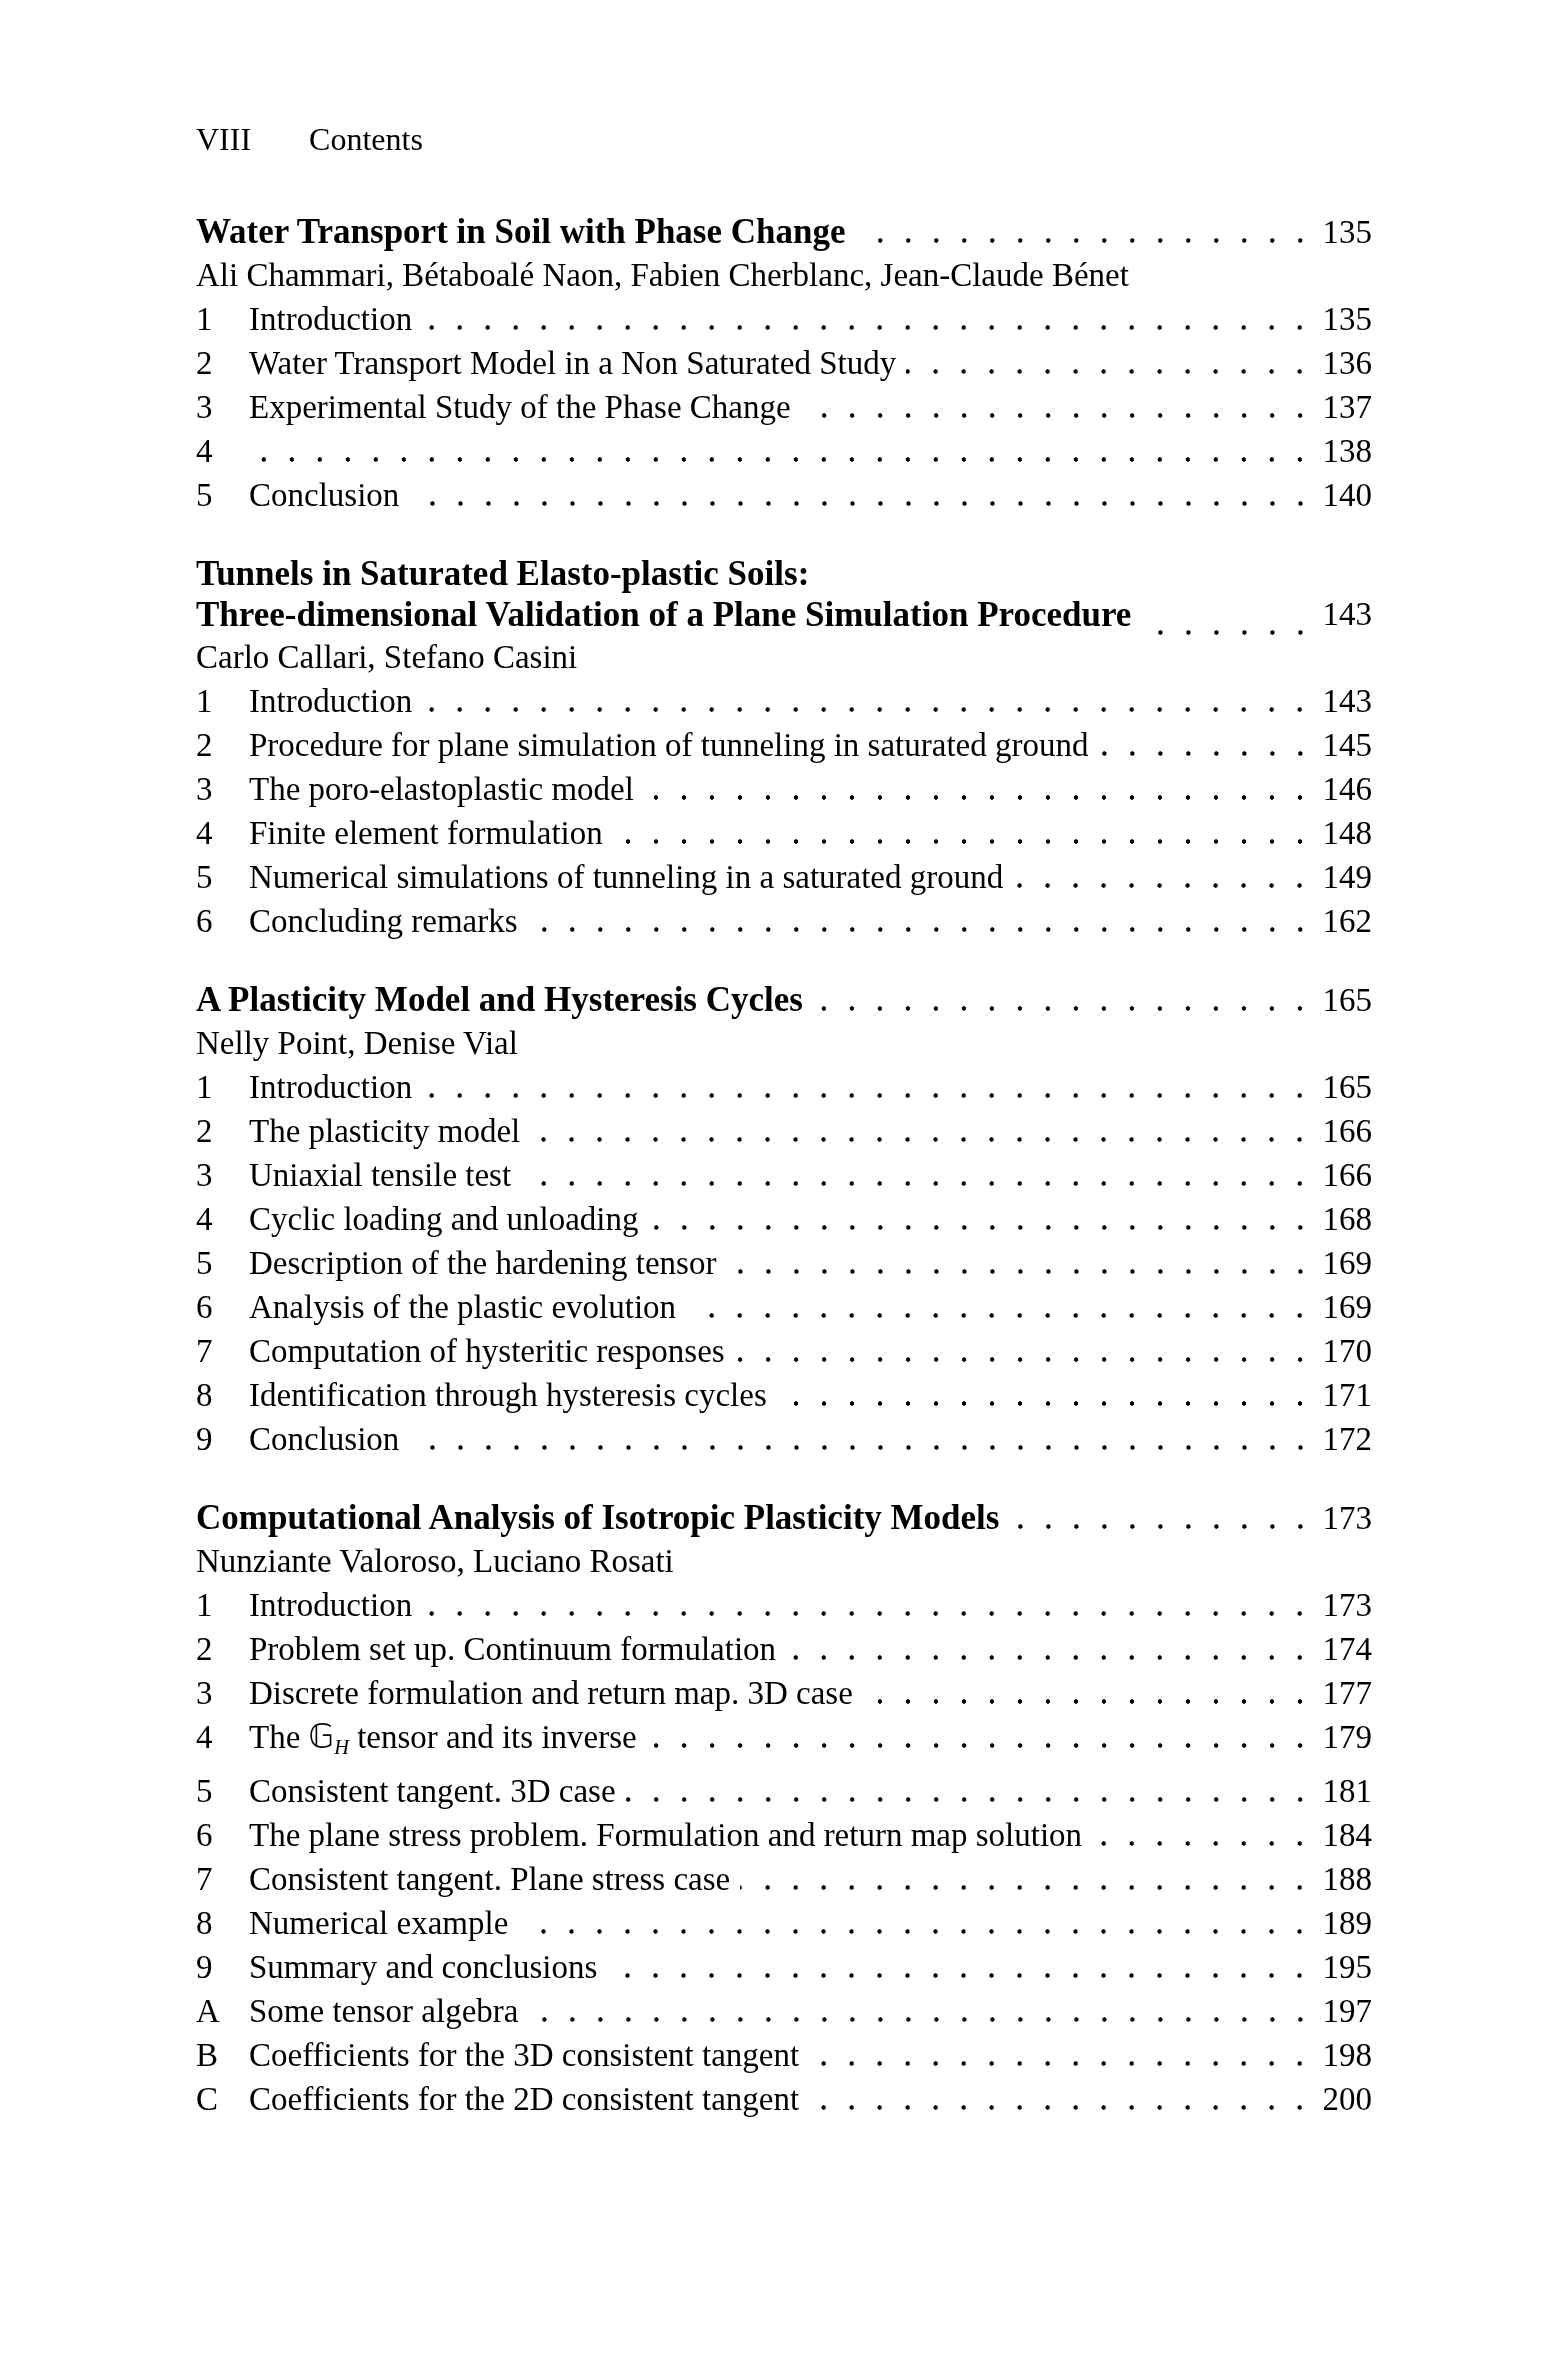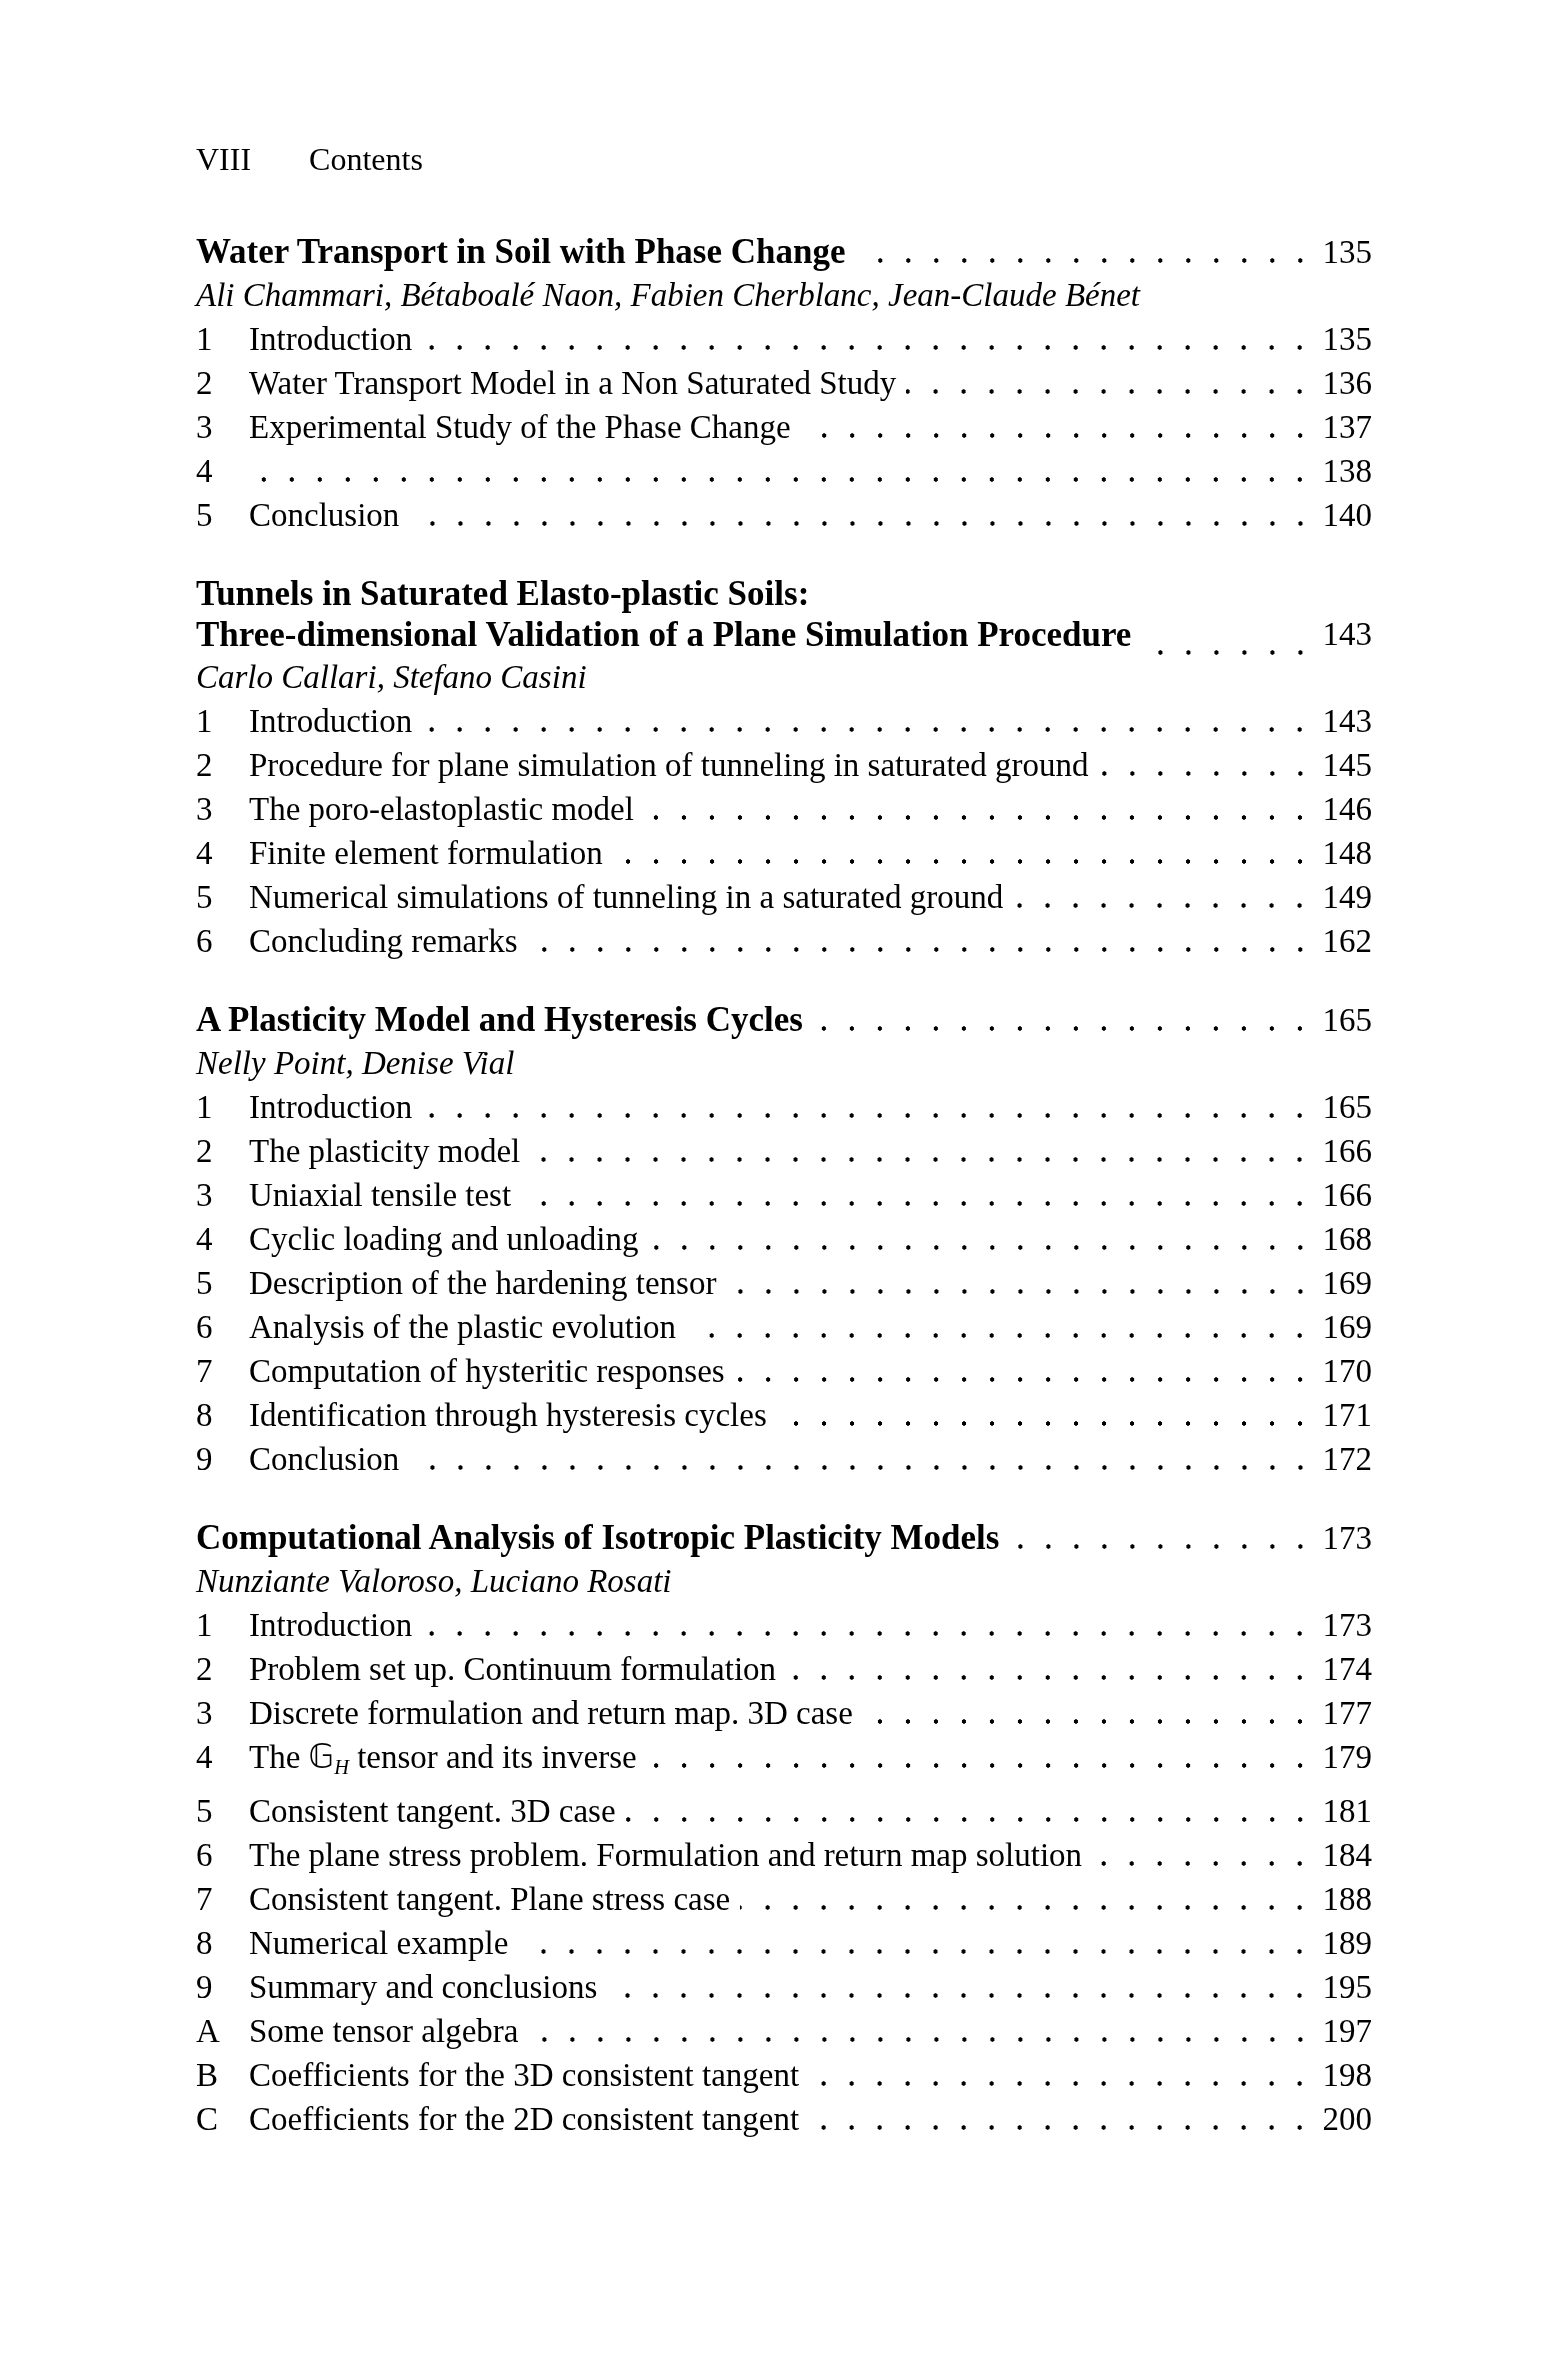--- a/index.html
+++ b/index.html
@@ -18,40 +18,38 @@
     top: 122px;
     width: 1176px;
   }
 
   
   .pagehead {
     display: flex;
     align-items: flex-end;
     font-size: 32px;
     line-height: 34px;
-    margin-top: 20px;
   }
   .running-title { margin-left: 58px; }
 
   
   .toc-section { margin-top: 36px; }
   .toc-section.first { margin-top: 55px; }
 
   .sec-head {
     display: flex;
     align-items: baseline;
     font-weight: bold;
     font-size: 35px;
     line-height: 41px;
   }
   .sec-head.multi { align-items: flex-end; }
   .sec-title { flex: 0 1 auto; }
 
   .authors {
-    font-style: italic;
     font-size: 33px;
     line-height: 44px;
   }
 
   .entry {
     display: flex;
     align-items: baseline;
     font-size: 33px;
     line-height: 44px;
   }

